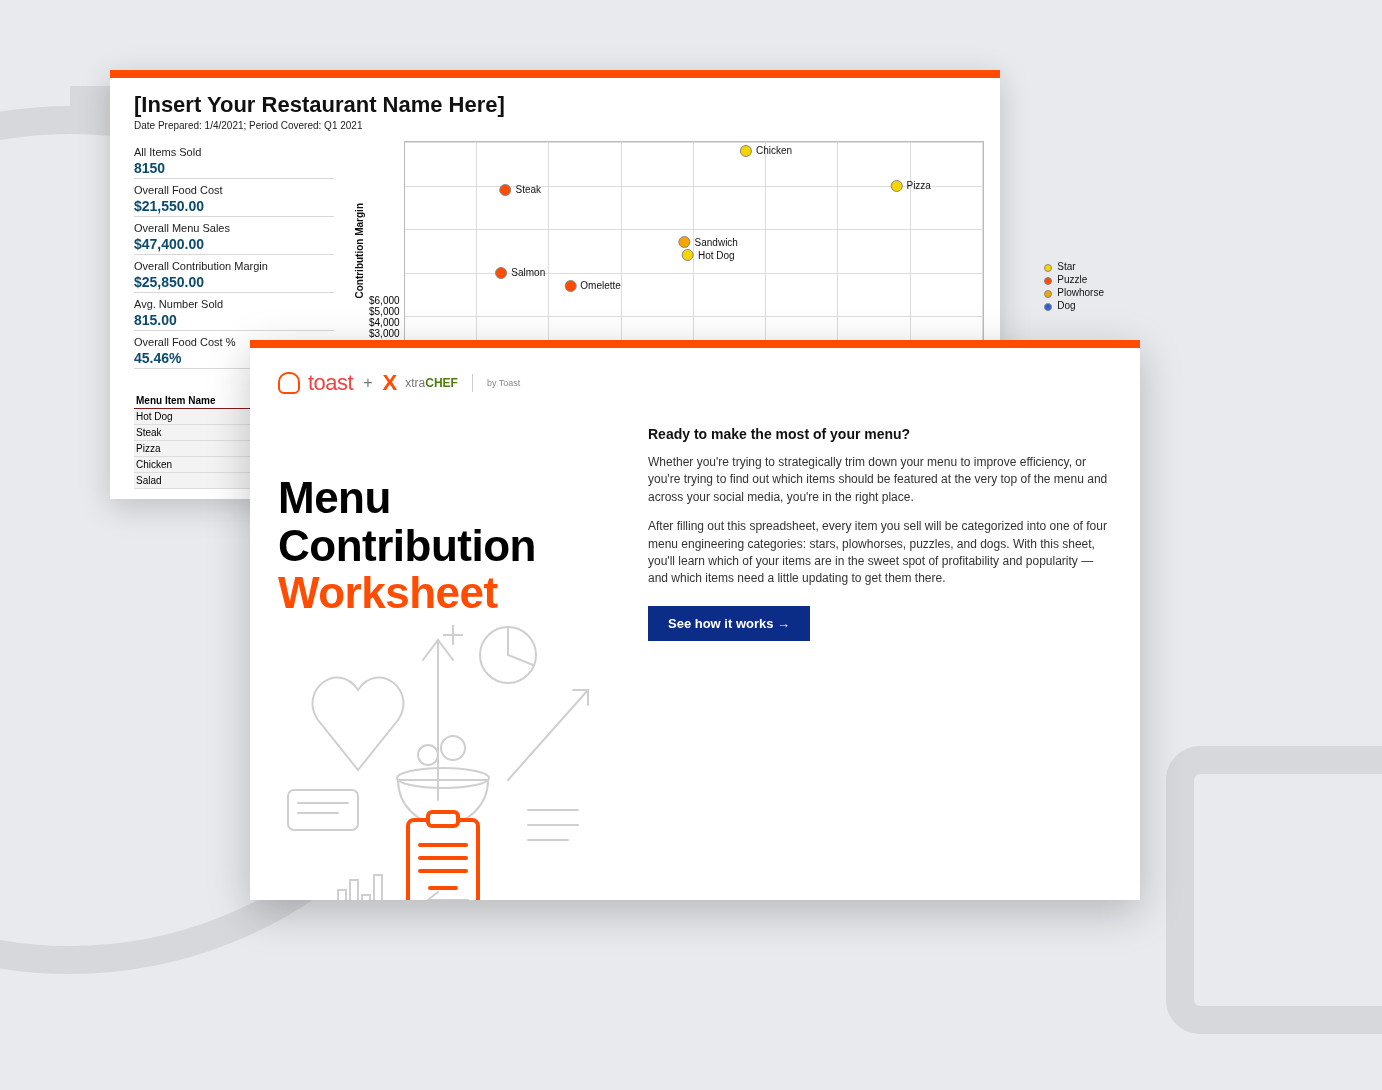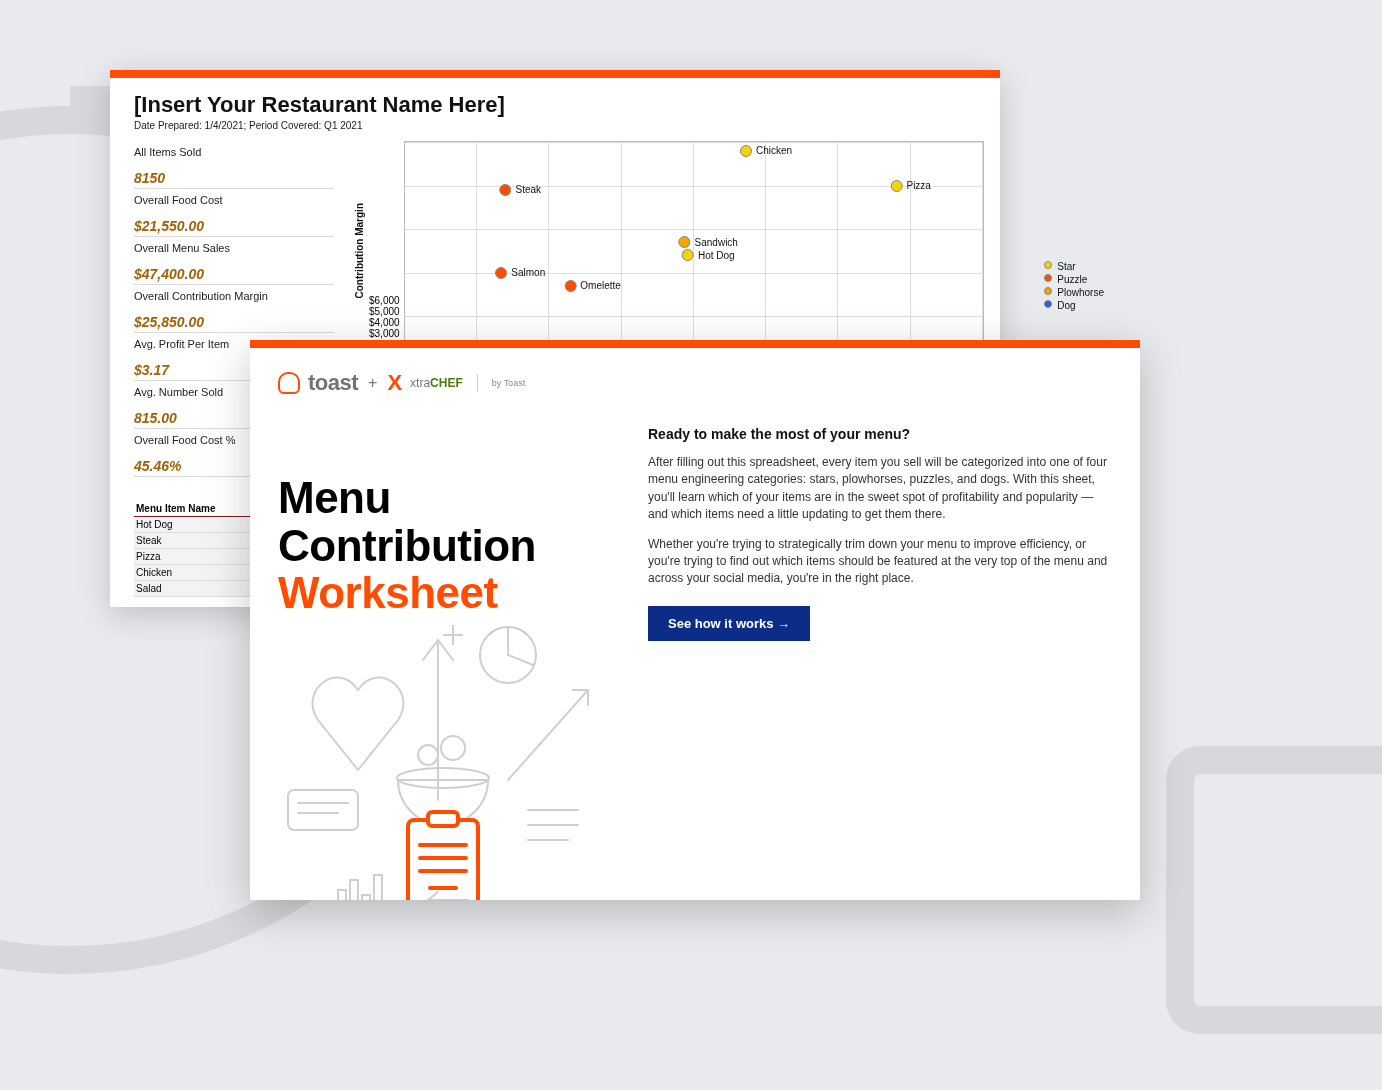--- a/index.html
+++ b/index.html
@@ -27,21 +27,21 @@
   .sheet-back .inner { padding: 14px 16px 10px 24px; }
   .sheet-back h1 {
     font-size: 22px; font-weight: 700; color: #111; margin-bottom: 2px;
   }
   .sheet-back .sub { font-size: 10px; color: #222; margin-bottom: 10px; }
 
   .back-body { display: flex; gap: 20px; }
   .stats { width: 200px; }
   .stat { border-bottom: 1px solid #d9d9d9; padding: 5px 0 2px; }
   .stat .lbl { font-size: 11px; color: #222; }
-  .stat .val { font-size: 14px; font-weight: 700; color: #a16207; margin-top: 12px; font-style: italic; }
+  .stat .val { font-size: 14px; font-weight: 700; color: #0c4a6e; margin-top: 2px; }
 
   .chart-wrap { flex: 1; position: relative; }
   .chart-area { display: flex; height: 220px; }
   .ylab-vert {
     writing-mode: vertical-rl; transform: rotate(180deg);
     font-size: 10px; font-weight: 700; color: #111;
     align-self: center; margin-right: 4px;
   }
   .yaxis {
     display: flex; flex-direction: column; justify-content: flex-end;
@@ -58,21 +58,21 @@
     position: absolute; transform: translate(-50%, 50%);
     display: flex; align-items: center; gap: 4px; white-space: nowrap;
   }
   .pt .dot {
     width: 12px; height: 12px; border-radius: 50%; border: 1px solid #888;
   }
   .pt .t { font-size: 10px; color: #111; }
   .legend {
     position: absolute; right: -120px; top: 120px; font-size: 10px; color: #111;
   }
-  .legend-item { display: flex; align-items: flex-start; gap: 5px; margin-bottom: 2px; }
+  .legend-item { display: flex; align-items: flex-end; gap: 5px; margin-bottom: 2px; }
   .legend-dot { width: 8px; height: 8px; border-radius: 50%; border: 1px solid #888; }
 
   .tbl-wrap { margin-top: 24px; width: 200px; }
   .tbl-head { display: flex; font-size: 10px; font-weight: 700;
     border-bottom: 1px solid #7f1d1d; padding: 2px; }
   .tbl-head .c1 { flex: 1.4; } .tbl-head .c2 { flex: 1; text-align: right; }
   .row { display: flex; font-size: 10px; background: #f3f3f3; border-bottom: 1px solid #ddd; padding: 2px; }
   .row .c1 { flex: 1.4; } .row .c2 { flex: 1; text-align: right; }
 
   
@@ -85,21 +85,21 @@
   }
   .sheet-front .orange-bar { height: 8px; background: #FF4C00; }
   .sheet-front .inner { padding: 22px 28px; position: relative; height: calc(100% - 8px); overflow: hidden; }
 
   .brand-row { display: flex; align-items: center; gap: 8px; margin-bottom: 30px; }
   .toast-ico {
     width: 22px; height: 22px; border: 2.5px solid #FF4C00; border-radius: 6px;
     border-top-left-radius: 10px; border-top-right-radius: 10px;
     position: relative;
   }
-  .toast-txt { font-size: 22px; font-weight: 700; color: #737373; letter-spacing: -.5px; }
+  .toast-txt { font-size: 22px; font-weight: 400; color: #ef4444; letter-spacing: -.5px; }
   .plus { color: #777; font-size: 16px; margin: 0 2px; }
   .x-ico {
     font-size: 22px; font-weight: 900; color: #FF4C00; font-family: sans-serif;
   }
   .xtra { font-size: 12px; color: #777; }
   .xtra .c { color: #4d7c0f; font-weight: 700; }
   .divider-v { width: 1px; height: 18px; background: #ccc; margin: 0 6px; }
   .byto { font-size: 9px; color: #888; }
 
   .front-body { display: flex; gap: 40px; }
@@ -149,24 +149,20 @@
             <div class="lbl">Overall Food Cost</div>
             <div class="val">$21,550.00</div>
           </div>
         <div class="stat">
             <div class="lbl">Overall Menu Sales</div>
             <div class="val">$47,400.00</div>
           </div>
         <div class="stat">
             <div class="lbl">Overall Contribution Margin</div>
             <div class="val">$25,850.00</div>
-          </div>
-        <div class="stat">
-            <div class="lbl">Avg. Profit Per Item</div>
-            <div class="val">$3.17</div>
           </div>
         <div class="stat">
             <div class="lbl">Avg. Number Sold</div>
             <div class="val">815.00</div>
           </div>
         <div class="stat">
             <div class="lbl">Overall Food Cost %</div>
             <div class="val">45.46%</div>
           </div>
 
@@ -281,22 +277,22 @@
       <div class="front-left">
         <div class="big-h">
           <div>Menu</div>
           <div>Contribution</div>
           <div class="w3">Worksheet</div>
         </div>
       </div>
 
       <div class="front-right">
         <div class="lead">Ready to make the most of your menu?</div>
+        <div class="para">Whether you're trying to strategically trim down your menu to improve efficiency, or you're trying to find out which items should be featured at the very top of the menu and across your social media, you're in the right place.</div>
         <div class="para">After filling out this spreadsheet, every item you sell will be categorized into one of four menu engineering categories: stars, plowhorses, puzzles, and dogs. With this sheet, you'll learn which of your items are in the sweet spot of profitability and popularity — and which items need a little updating to get them there.</div>
-        <div class="para">Whether you're trying to strategically trim down your menu to improve efficiency, or you're trying to find out which items should be featured at the very top of the menu and across your social media, you're in the right place.</div>
         <div class="cta">See how it works →</div>
       </div>
     </div>
 
     <div class="illus">
       <svg viewBox="0 0 340 320">
         <g stroke="#cfcfcf" stroke-width="2" fill="none" stroke-linecap="round">
 
           <path d="M40 120 C20 90,60 60,80 90 C100 60,140 90,120 120 L80 170 Z"></path>
 

